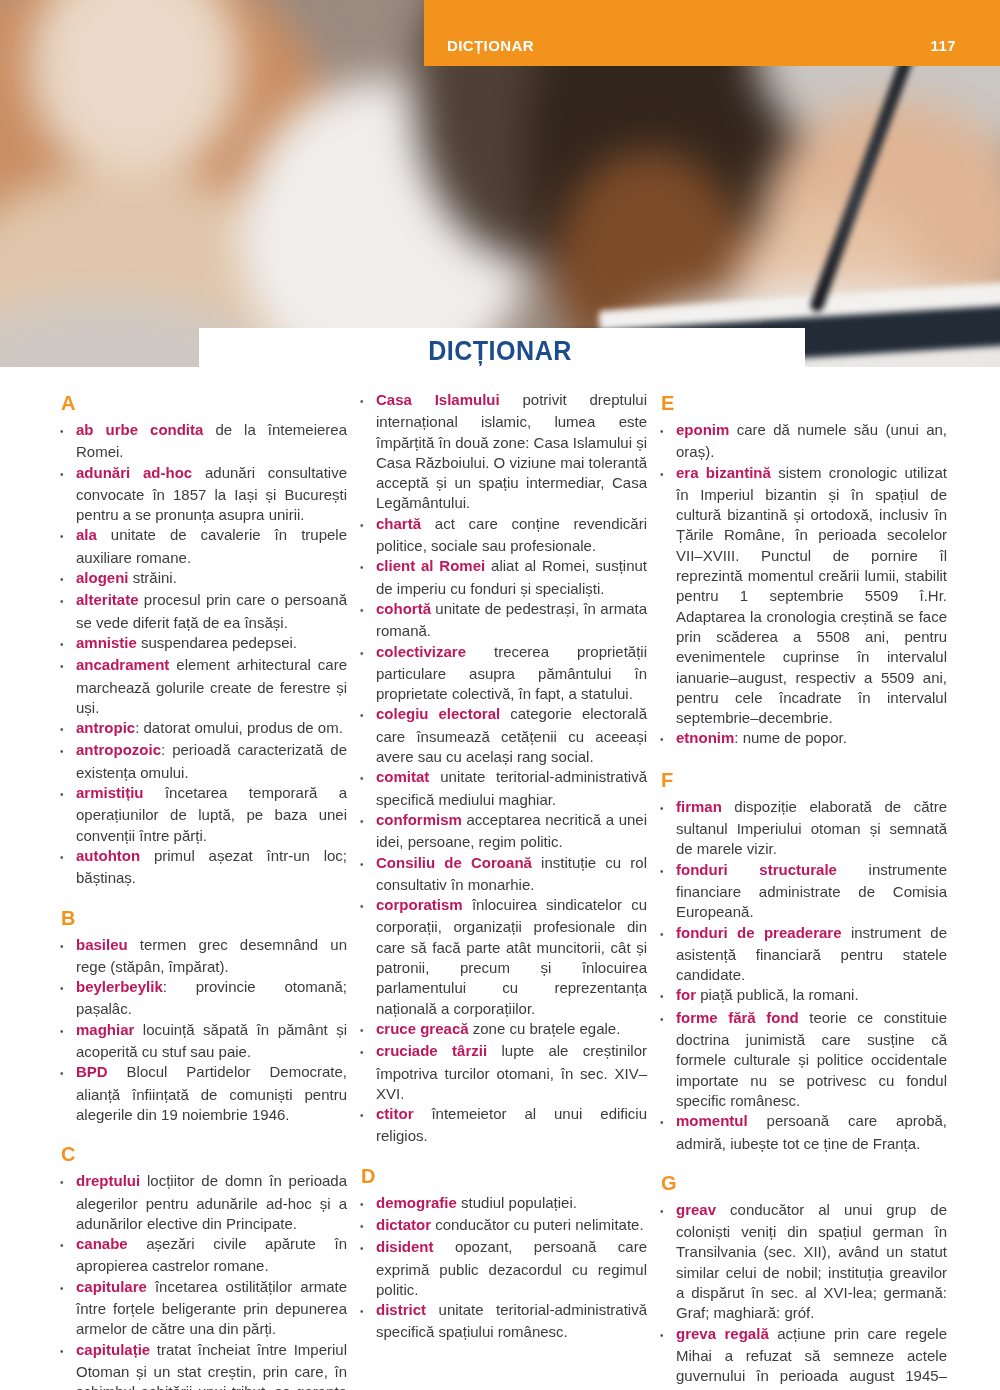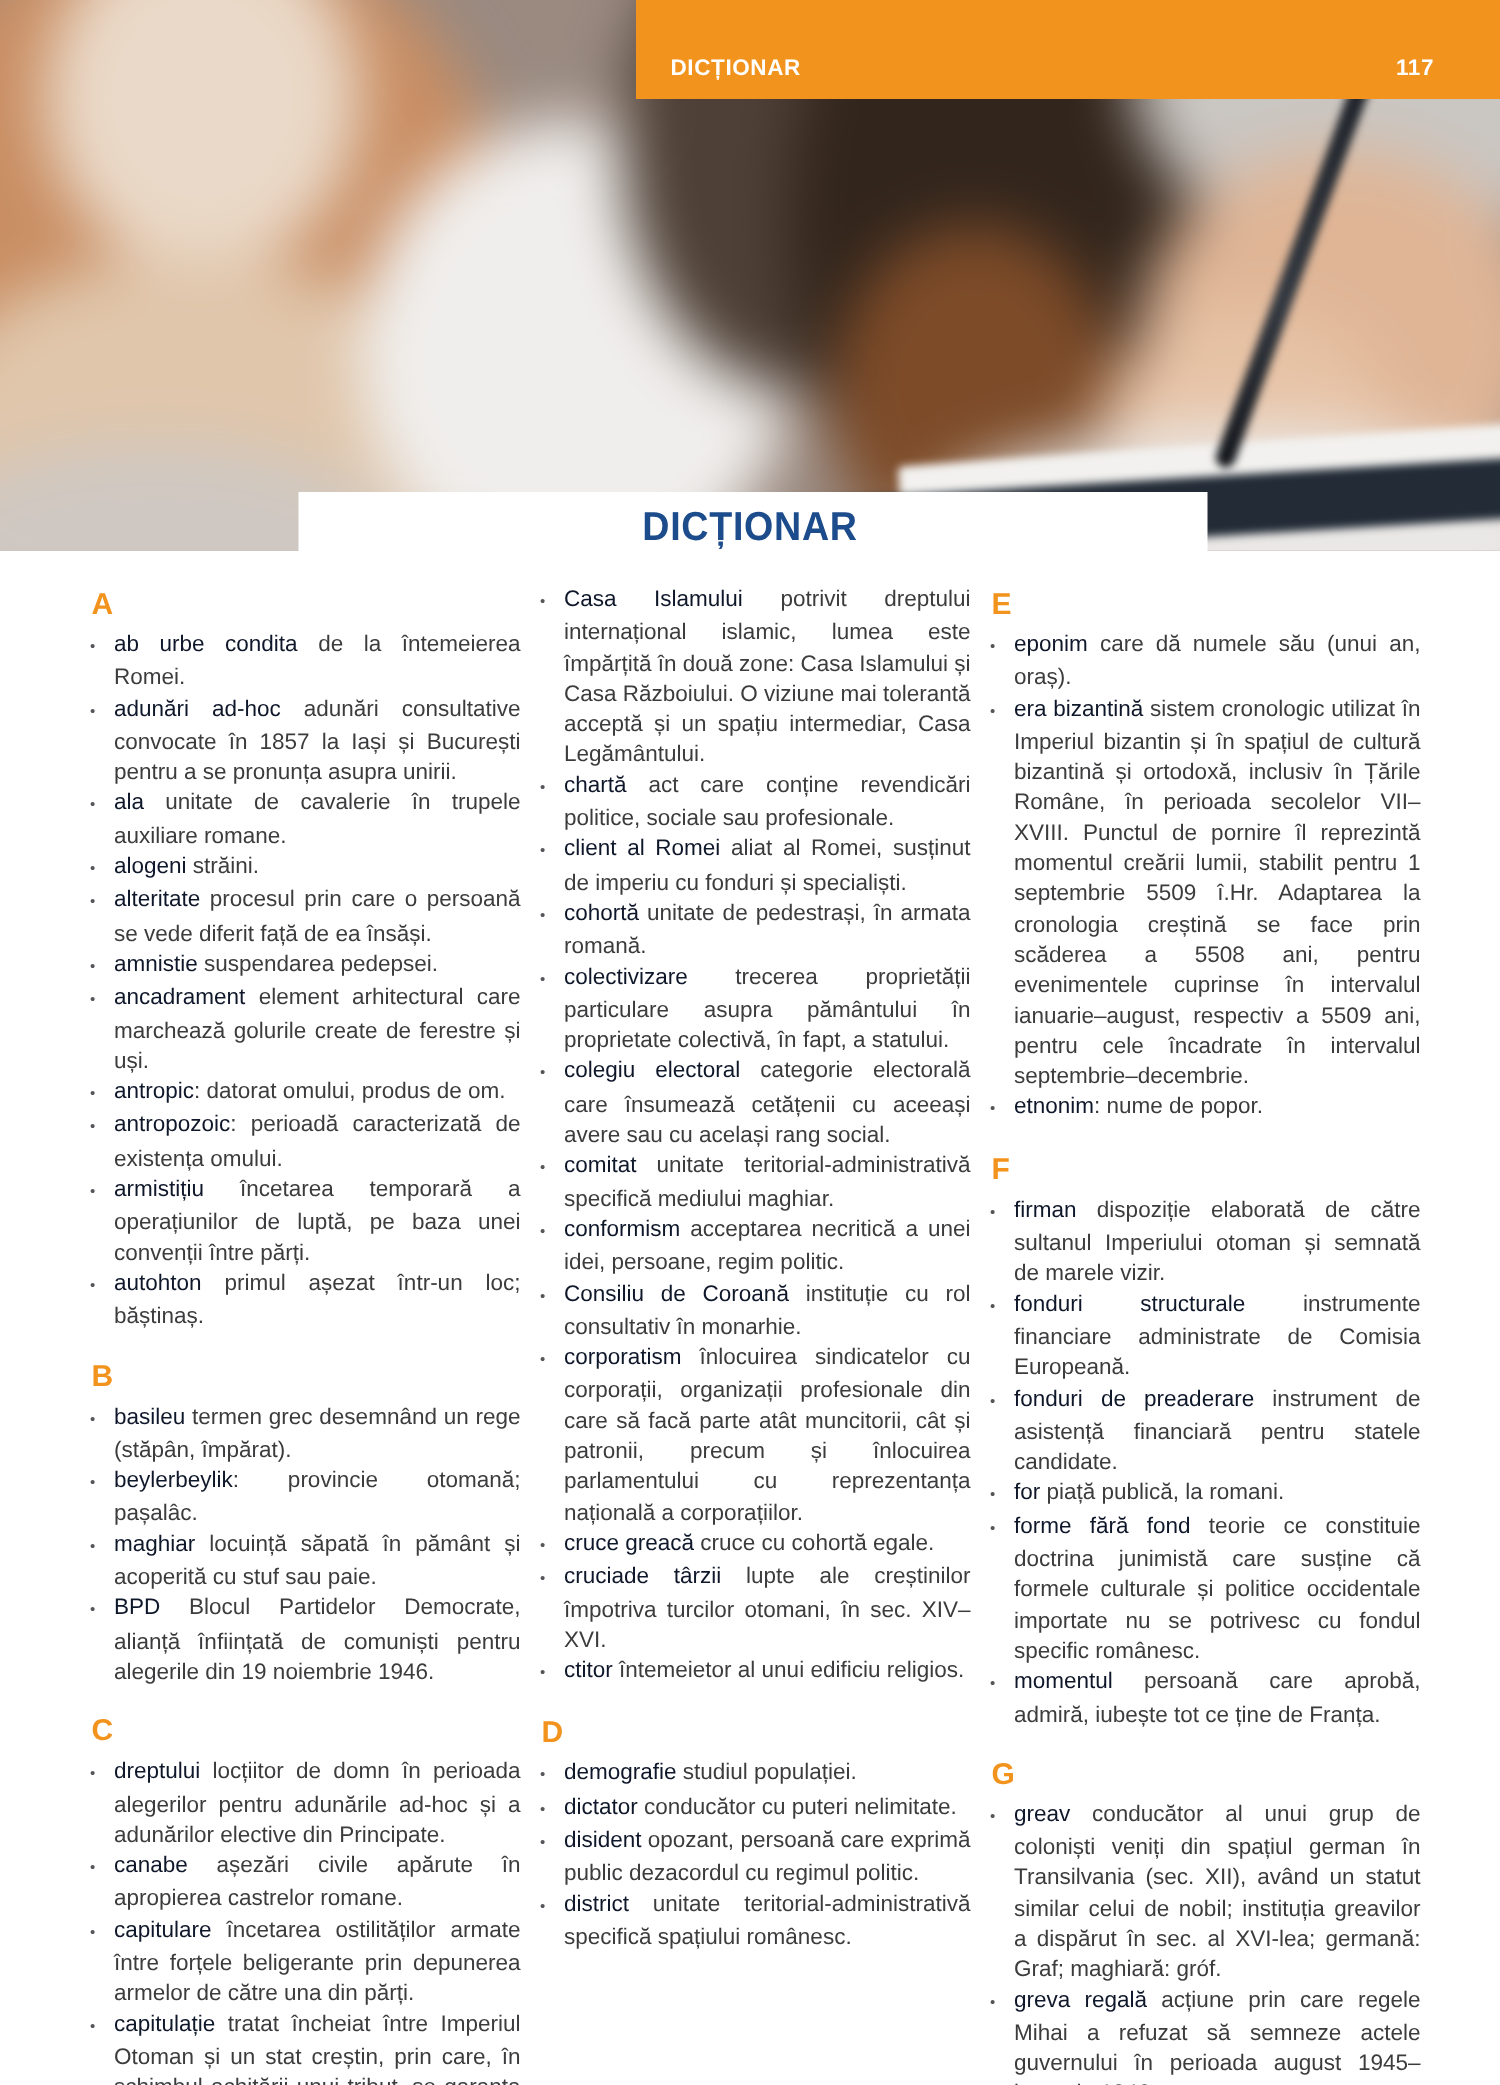--- a/index.html
+++ b/index.html
@@ -69,21 +69,21 @@
     color:#F2931E; font-size:20px; font-weight:bold; line-height:22px;
     margin:18px 0 6px 1px;
   }
   .column > .letter:first-child { margin-top:2px; }
   .entry {
     font-size:15px; line-height:20.3px; color:#3C3C3E;
     text-align:justify; padding-left:16px; text-indent:-16px;
     hyphens:auto; -webkit-hyphens:auto;
   }
   .bullet { display:inline-block; width:16px; text-indent:0; color:#55555a; font-size:10px; }
-  .term { color:#0f172a; font-weight:normal; }
+  .term { color:#be185d; font-weight:bold; }
   .sep  { color:#3C3C3E; }
 </style>
 </head>
 <body>
 
 <div class="hero">
   <div class="blobs">
     <div class="blob b1"></div>
     <div class="blob b2"></div>
     <div class="blob b3"></div>
@@ -141,21 +141,21 @@
       <p class="entry"><span class="bullet">•</span><span class="term">Casa Islamului</span><span class="def"> potrivit dreptului internațional islamic, lumea este împărțită în două zone: Casa Islamului și Casa Războiului. O viziune mai tolerantă acceptă și un spațiu intermediar, Casa Legământului.</span></p>
       <p class="entry"><span class="bullet">•</span><span class="term">chartă</span><span class="def"> act care conține revendicări politice, sociale sau profesionale.</span></p>
       <p class="entry"><span class="bullet">•</span><span class="term">client al Romei</span><span class="def"> aliat al Romei, susținut de imperiu cu fonduri și specialiști.</span></p>
       <p class="entry"><span class="bullet">•</span><span class="term">cohortă</span><span class="def"> unitate de pedestrași, în armata romană.</span></p>
       <p class="entry"><span class="bullet">•</span><span class="term">colectivizare</span><span class="def"> trecerea proprietății particulare asupra pământului în proprietate colectivă, în fapt, a statului.</span></p>
       <p class="entry"><span class="bullet">•</span><span class="term">colegiu electoral</span><span class="def"> categorie electorală care însumează cetățenii cu aceeași avere sau cu același rang social.</span></p>
       <p class="entry"><span class="bullet">•</span><span class="term">comitat</span><span class="def"> unitate teritorial-administrativă specifică mediului maghiar.</span></p>
       <p class="entry"><span class="bullet">•</span><span class="term">conformism</span><span class="def"> acceptarea necritică a unei idei, persoane, regim politic.</span></p>
       <p class="entry"><span class="bullet">•</span><span class="term">Consiliu de Coroană</span><span class="def"> instituție cu rol consultativ în monarhie.</span></p>
       <p class="entry"><span class="bullet">•</span><span class="term">corporatism</span><span class="def"> înlocuirea sindicatelor cu corporații, organizații profesionale din care să facă parte atât muncitorii, cât și patronii, precum și înlocuirea parlamentului cu reprezentanța națională a corporațiilor.</span></p>
-      <p class="entry"><span class="bullet">•</span><span class="term">cruce greacă</span><span class="def"> cruce cu cohortă egale.</span></p>
+      <p class="entry"><span class="bullet">•</span><span class="term">cruce greacă</span><span class="def"> zone cu brațele egale.</span></p>
       <p class="entry"><span class="bullet">•</span><span class="term">cruciade târzii</span><span class="def"> lupte ale creștinilor împotriva turcilor otomani, în sec. XIV–XVI.</span></p>
       <p class="entry"><span class="bullet">•</span><span class="term">ctitor</span><span class="def"> întemeietor al unui edificiu religios.</span></p>
       <div class="letter">D</div>
       <p class="entry"><span class="bullet">•</span><span class="term">demografie</span><span class="def"> studiul populației.</span></p>
       <p class="entry"><span class="bullet">•</span><span class="term">dictator</span><span class="def"> conducător cu puteri nelimitate.</span></p>
       <p class="entry"><span class="bullet">•</span><span class="term">disident</span><span class="def"> opozant, persoană care exprimă public dezacordul cu regimul politic.</span></p>
       <p class="entry"><span class="bullet">•</span><span class="term">district</span><span class="def"> unitate teritorial-administrativă specifică spațiului românesc.</span></p>
     </div>
     <div class="column">
       <div class="letter">E</div>

